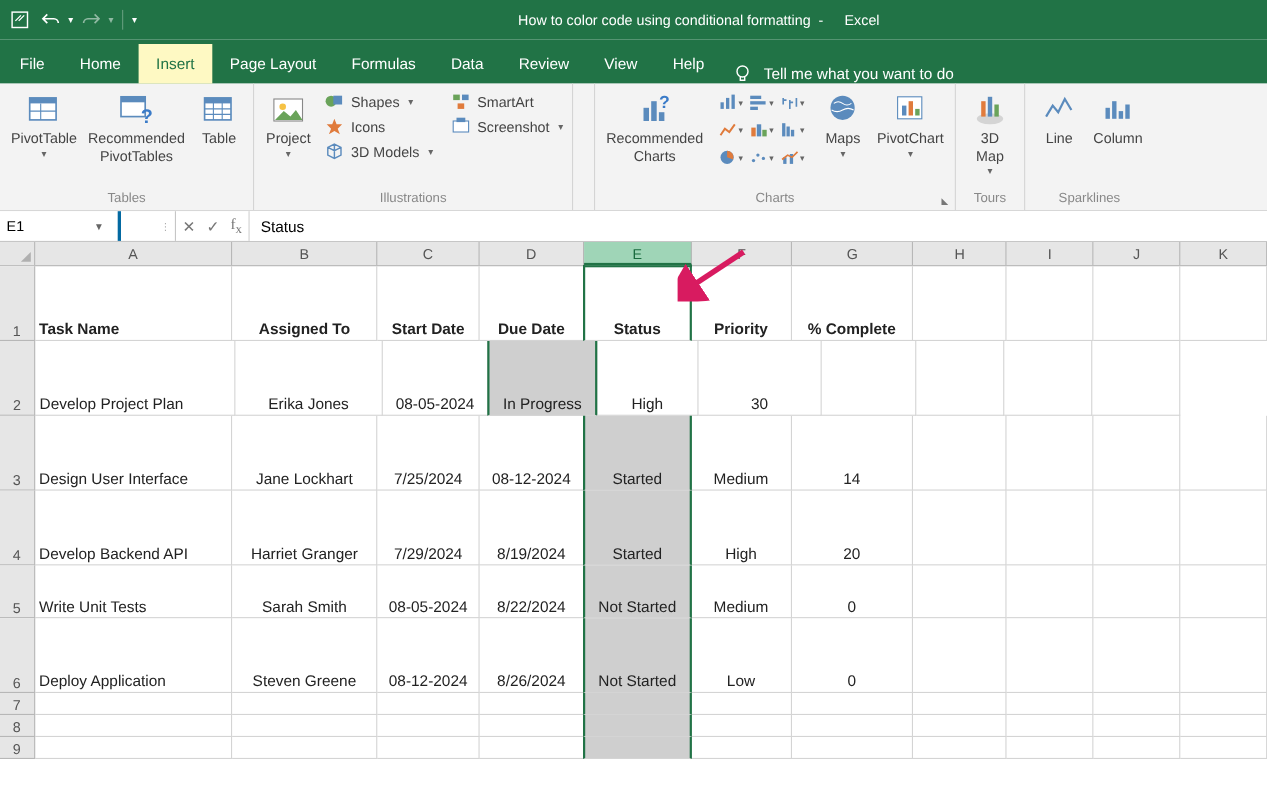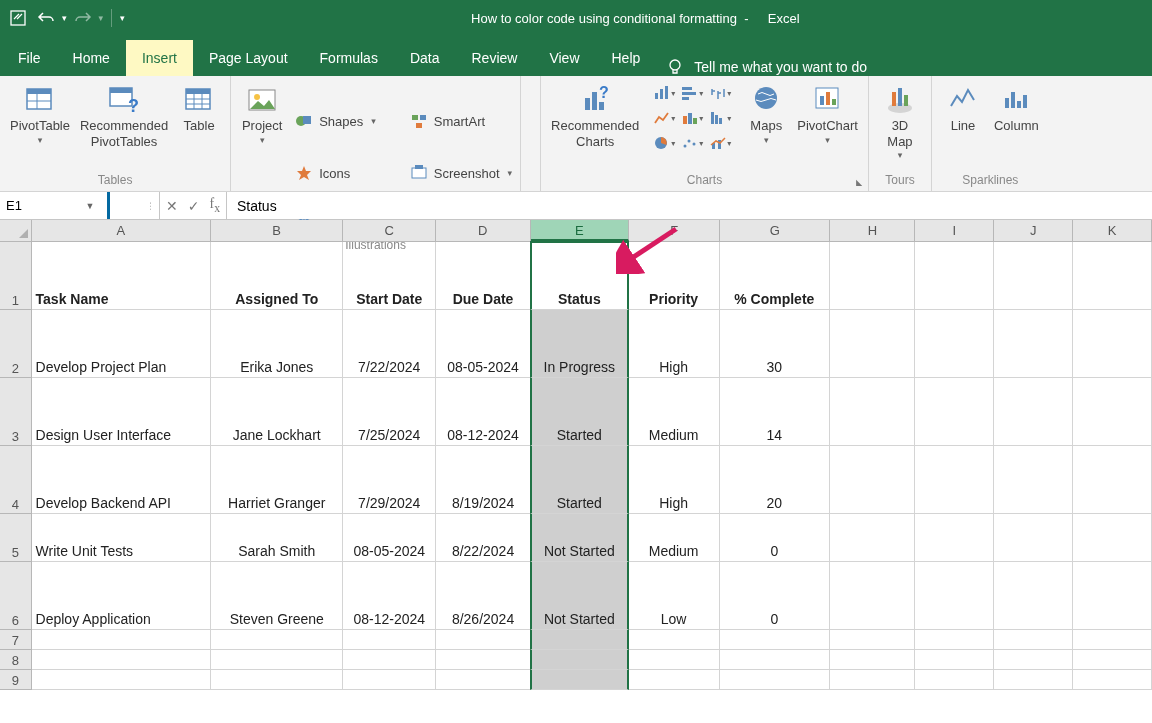--- a/index.html
+++ b/index.html
@@ -26,21 +26,21 @@
 .ribbon { background: #f3f3f3; border-bottom: 1px solid #d4d4d4; height: 116px; display: flex; }
 .ribbon-group { border-right: 1px solid #d4d4d4; display: flex; flex-direction: column; padding: 2px 6px 0; }
 .ribbon-group-body { display: flex; align-items: flex-start; flex: 1; gap: 2px; padding-top: 4px; }
 .ribbon-group-label { text-align: center; color: #888; font-size: 12px; padding: 3px 0 4px; position: relative; }
 .ribbon-group-label.dlg::after { content: "◢"; position: absolute; right: 0; bottom: 4px; font-size: 8px; color: #777; transform: scaleX(-1); }
 .rib-btn { display: flex; flex-direction: column; align-items: center; cursor: pointer; padding: 2px 4px; min-width: 50px; text-align: center; }
 .rib-btn .icon { width: 32px; height: 32px; display: flex; align-items: center; justify-content: center; }
 .rib-btn .lbl { font-size: 13px; color: #444; line-height: 1.2; margin-top: 2px; }
 .rib-btn .drop { font-size: 9px; color: #666; margin-top: 1px; }
 .rib-col { display: flex; flex-direction: column; gap: 3px; }
-.rib-small { display: flex; align-items: center; gap: 6px; cursor: pointer; padding: 1px 2px; margin-top: 29px; }
+.rib-small { display: flex; align-items: center; gap: 6px; cursor: pointer; padding: 1px 2px; }
 .rib-small .sicon { width: 18px; height: 18px; display: flex; align-items: center; justify-content: center; }
 .rib-small .slbl { font-size: 13px; color: #444; white-space: nowrap; }
 .rib-small .sdrop { font-size: 9px; color: #666; margin-left: 2px; }
 .rib-iconbtn { width: 26px; height: 22px; display: flex; align-items: center; justify-content: center; cursor: pointer; }
 
 
 .fbar { height: 28px; border-bottom: 1px solid #c6c6c6; display: flex; align-items: stretch; background: #fff; }
 .namebox { width: 110px; border-right: 3px solid #0369a1; display: flex; align-items: center; }
 .namebox input { border: none; width: 80px; padding: 0 6px; font-size: 13px; outline: none; }
 .namebox .dd { width: 20px; text-align: center; color: #666; font-size: 9px; cursor: pointer; }
@@ -458,21 +458,20 @@
         <div class="cell cwG hdr">% Complete</div>
         <div class="cell cwH hdr"></div>
         <div class="cell cwI hdr"></div>
         <div class="cell cwJ hdr"></div>
         <div class="cell cwK hdr"></div>
       </div>
       <div class="row tall">
         <div class="rh">2</div>
         <div class="cell cwA left">Develop Project Plan</div>
         <div class="cell cwB">Erika Jones</div>
-        <div class="cell cwC">7/22/2024</div>
         <div class="cell cwD">08-05-2024</div>
         <div class="cell cwE selcol selleft selright">In Progress</div>
         <div class="cell cwF">High</div>
         <div class="cell cwG">30</div>
         <div class="cell cwH"></div>
         <div class="cell cwI"></div>
         <div class="cell cwJ"></div>
         <div class="cell cwK"></div>
       </div>
       <div class="row tall">

